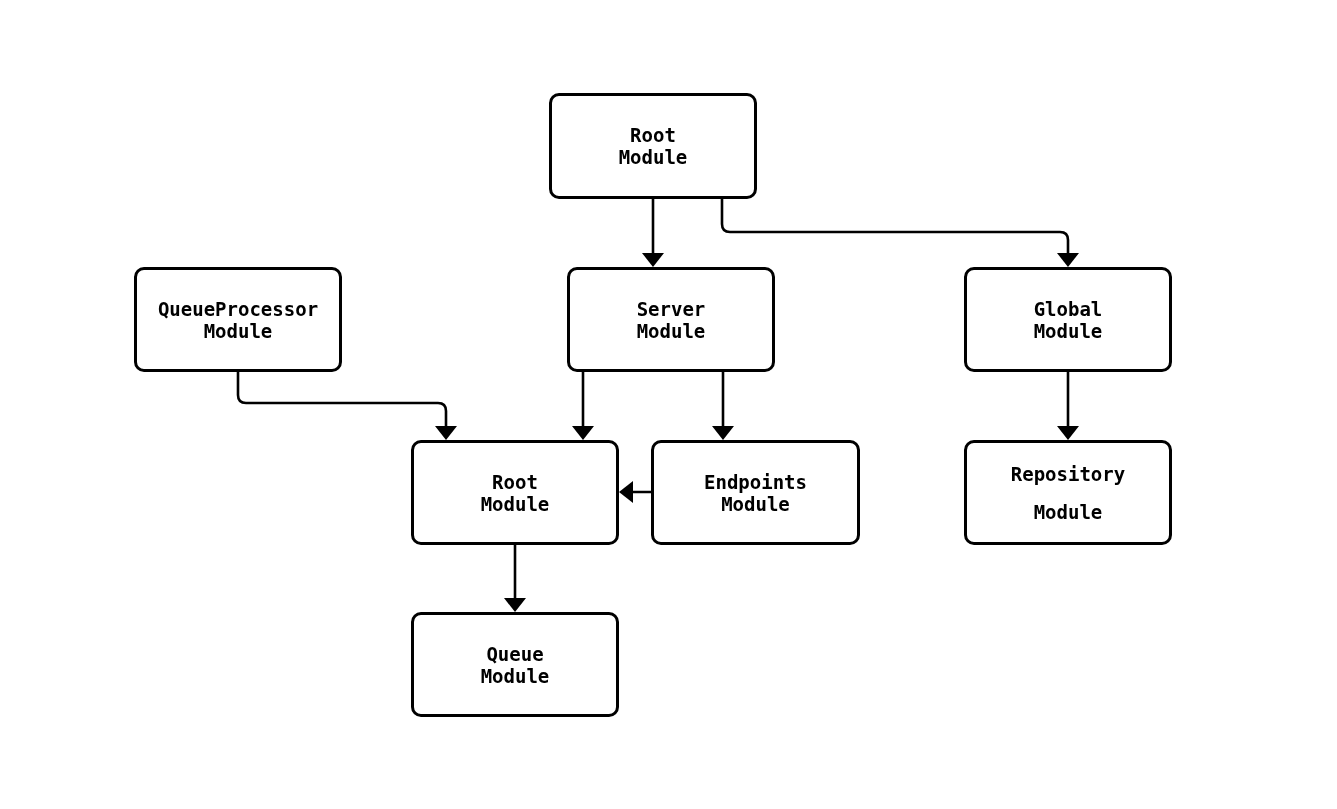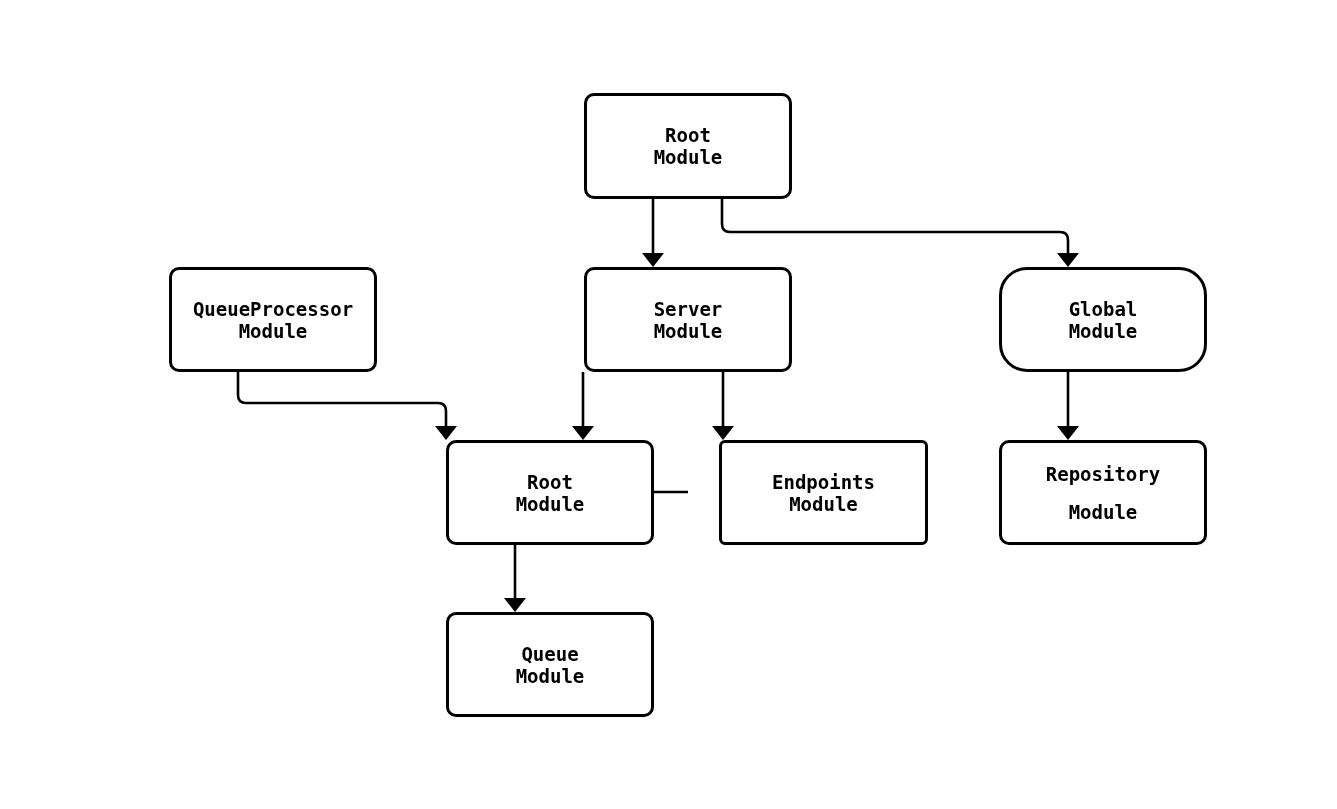--- a/index.html
+++ b/index.html
@@ -35,28 +35,27 @@
     border-radius: 10px;
     display: flex;
     flex-direction: column;
     align-items: center;
     justify-content: center;
     font-weight: bold;
     font-size: 19px;
     line-height: 22px;
     color: #000000;
     text-align: center;
-    margin-left: 35px;
   }
   .node-root          { left: 549px; top: 93px;  height: 106px; }
   .node-queueprocessor{ left: 134px; top: 267px; }
-  .node-server        { left: 549px; top: 267px; }
-  .node-global        { left: 964px; top: 267px; border-radius: 28px; }
+  .node-server        { left: 567px; top: 267px; }
+  .node-global        { left: 964px; top: 267px; }
   .node-core          { left: 411px; top: 440px; }
-  .node-endpoints     { left: 684px; top: 440px; width: 209px; border-radius: 6px; }
+  .node-endpoints     { left: 651px; top: 440px; width: 209px; }
   .node-repository    { left: 964px; top: 440px; gap: 16px; }
   .node-queue         { left: 411px; top: 612px; }
 </style>
 </head>
 <body>
 
 <div class="canvas">
 
   <svg class="edges" viewBox="0 0 1337 809" xmlns="http://www.w3.org/2000/svg">
 

